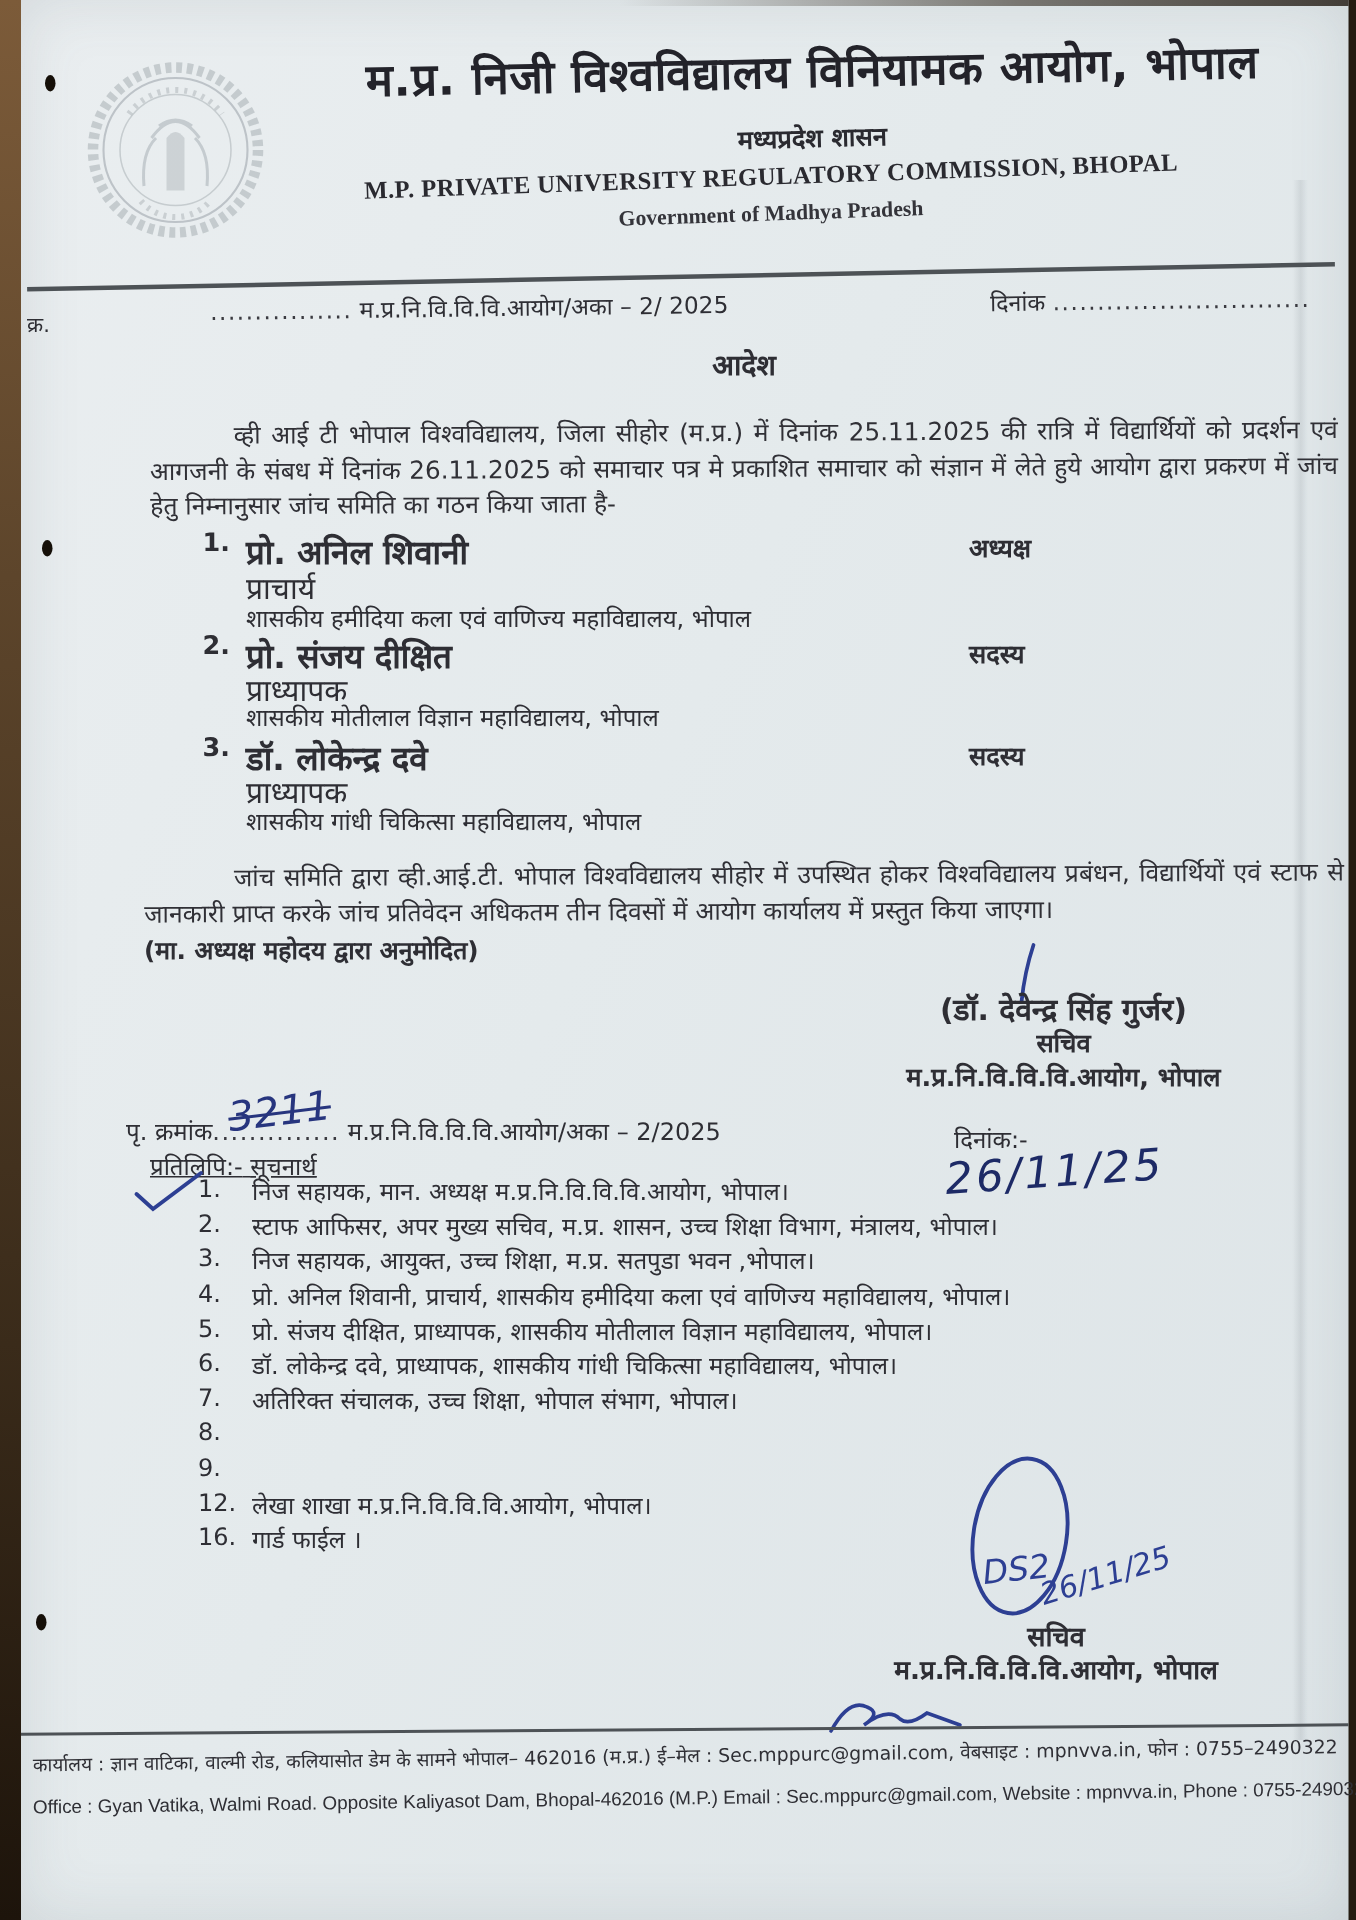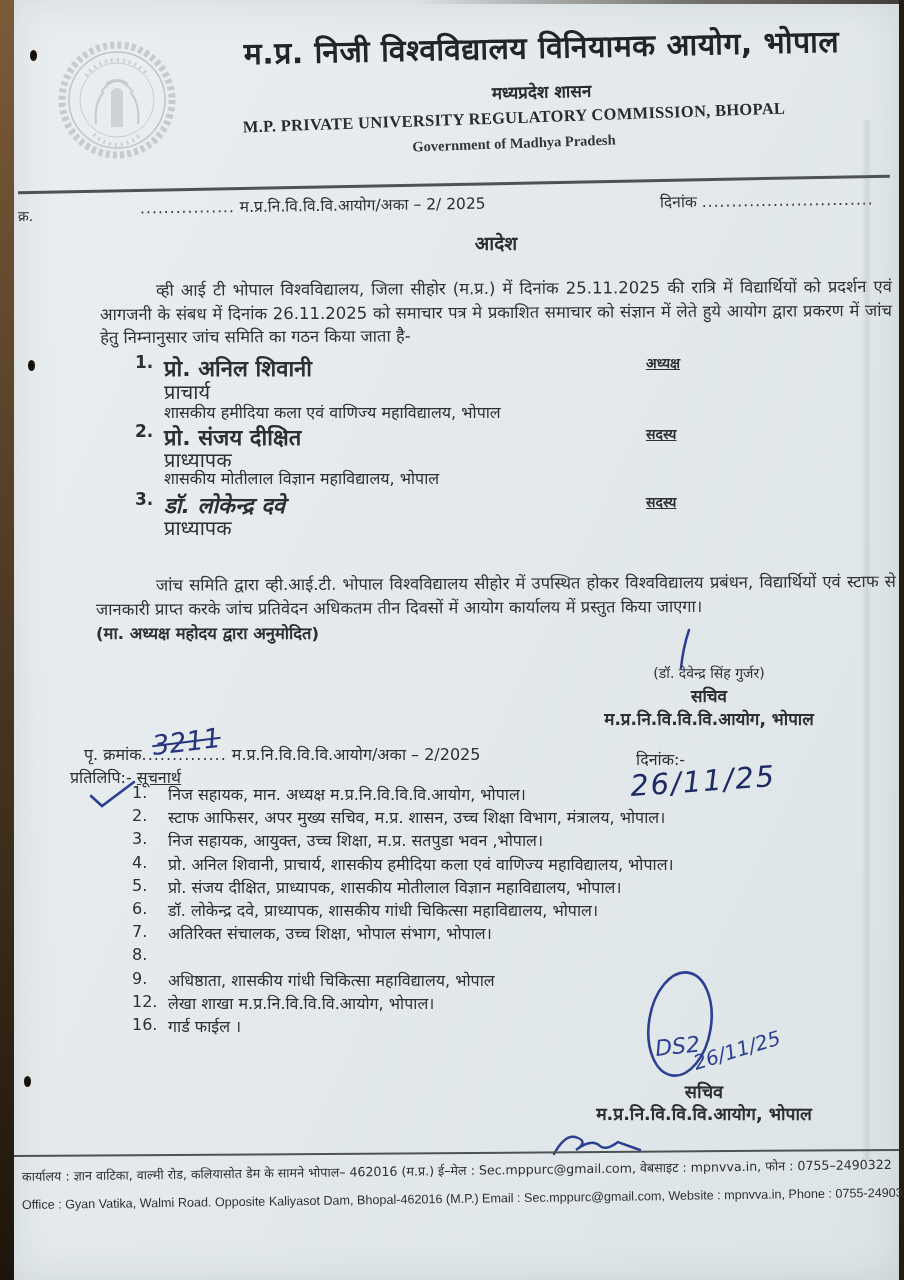--- a/index.html
+++ b/index.html
@@ -35,26 +35,26 @@
   .ref-line { font-size:15.5px; transform:rotate(-0.8deg); }
   .dots { letter-spacing:1px; color:#3a3a40; }
   .order-head { font-size:19px; font-weight:bold; }
 
   .para { position:absolute; text-align:justify; font-size:16.5px; line-height:23.5px; color:#303036; }
 
   .m-num  { position:absolute; font-size:17px; font-weight:bold; }
   .m-name { position:absolute; font-size:22px; font-weight:bold; }
   .m-des  { position:absolute; font-size:20px; }
   .m-inst { position:absolute; font-size:16px; }
-  .m-role { position:absolute; font-size:14px; font-weight:bold;text-decoration:underline; }
+  .m-role { position:absolute; font-size:17px; font-weight:bold; }
 
   .note { font-weight:bold; font-size:16.5px; }
 
   .sig-block { text-align:center; font-size:16.5px; line-height:23px; }
-  .sig-name { font-weight:normal; font-size:14px; }
+  .sig-name { font-weight:bold; font-size:20px; }
   .sig-des  { font-weight:bold; font-size:17px; }
   .sig-off  { font-weight:bold; font-size:17px; }
 
   .hand { font-style:italic; color:#27357e; }
   .hand-big { font-size:29px; letter-spacing:2px; color:#1d2a66; }
   .underline { text-decoration:underline; }
 
   .cc-list { position:absolute; left:118px; top:783px; width:640px; }
   .cc-item { display:flex; height:23.2px; font-size:16px; white-space:nowrap; align-items:flex-start; }
   .cc-num { width:36px; flex:0 0 36px; }
@@ -111,23 +111,24 @@
     <div class="m-des" style="left:150px; top:378px;">प्राचार्य</div>
     <div class="m-inst" style="left:150px; top:401px;">शासकीय हमीदिया कला एवं वाणिज्य महाविद्यालय, भोपाल</div>
 
     <div class="m-num" style="left:121px; top:421px;">2.</div>
     <div class="m-name" style="left:150px; top:421px;">प्रो. संजय दीक्षित</div>
     <div class="m-role" style="left:632px; top:424px;">सदस्य</div>
     <div class="m-des" style="left:150px; top:446px;">प्राध्यापक</div>
     <div class="m-inst" style="left:150px; top:467px;">शासकीय मोतीलाल विज्ञान महाविद्यालय, भोपाल</div>
 
     <div class="m-num" style="left:121px; top:489px;">3.</div>
-    <div class="m-name" style="left:150px; top:489px;font-style:italic;">डॉ. लोकेन्द्र दवे</div>
+    <div class="m-name" style="left:150px; top:489px;">डॉ. लोकेन्द्र दवे</div>
     <div class="m-role" style="left:632px; top:492px;">सदस्य</div>
     <div class="m-des" style="left:150px; top:514px;">प्राध्यापक</div>
+    <div class="m-inst" style="left:150px; top:536px;">शासकीय गांधी चिकित्सा महाविद्यालय, भोपाल</div>
 
     <div class="para" style="left:82px; top:572px; width:800px; text-indent:60px; transform:rotate(-0.3deg); white-space:normal;">जांच समिति द्वारा व्ही.आई.टी. भोपाल विश्वविद्यालय सीहोर में उपस्थित होकर विश्वविद्यालय प्रबंधन, विद्यार्थियों एवं स्टाफ से  जानकारी प्राप्त करके जांच प्रतिवेदन अधिकतम तीन दिवसों में आयोग कार्यालय में प्रस्तुत किया जाएगा।</div>
     <div class="abs note" style="left:82px; top:621px;">(मा. अध्यक्ष महोदय द्वारा अनुमोदित)</div>
 
     <svg class="abs" style="left:655px; top:628px;" width="30" height="42">
       <path d="M20 2 Q14 20 12 40" fill="none" stroke="#2d3f93" stroke-width="2.5" stroke-linecap="round"></path>
     </svg>
     <div class="abs sig-block" style="left:545px; top:662px; width:300px;">
       <div class="sig-name">(डॉ. देवेन्द्र सिंह गुर्जर)</div>
       <div class="sig-des">सचिव</div>
@@ -136,21 +137,21 @@
 
     <div class="abs" style="left:70px; top:743px; font-size:16px;">
       <span>पृ. क्रमांक</span><span class="dots">..............</span>
       <span>म.प्र.नि.वि.वि.वि.आयोग/अका – 2/2025</span>
     </div>
     <div class="abs hand" style="left:138px; top:726px; font-size:27px; transform:rotate(-7deg); text-decoration:line-through;">3211</div>
 
     <div class="abs" style="left:622px; top:748px; font-size:16px;">दिनांक:-</div>
     <div class="abs hand hand-big" style="left:616px; top:764px; transform:rotate(-4deg);">26/11/25</div>
 
-    <div class="abs" style="left:56px; top:766px; font-size:16px;">
+    <div class="abs" style="left:86px; top:766px; font-size:16px;text-decoration:underline;">
       <span>प्रतिलिपि:-</span>
       <span class="underline">सूचनार्थ</span>
     </div>
 
     <svg class="abs" style="left:74px; top:778px;" width="50" height="32">
       <path d="M3 18 L14 28 L46 4" fill="none" stroke="#2d3f93" stroke-width="2.6" stroke-linecap="round"></path>
     </svg>
 
     <div class="cc-list">
       <div class="cc-item">
@@ -179,21 +180,20 @@
         </div>
       <div class="cc-item">
           <span class="cc-num">7.</span>
           <span>अतिरिक्त संचालक, उच्च शिक्षा, भोपाल संभाग, भोपाल।</span>
         </div>
       <div class="cc-item">
           <span class="cc-num">8.</span>
         </div>
       <div class="cc-item">
           <span class="cc-num">9.</span>
-          <span>अधिष्ठाता,  शासकीय गांधी चिकित्सा महाविद्यालय, भोपाल</span>
         </div>
       <div class="cc-item">
           <span class="cc-num">12.</span>
           <span>लेखा शाखा म.प्र.नि.वि.वि.वि.आयोग, भोपाल।</span>
         </div>
       <div class="cc-item">
           <span class="cc-num">16.</span>
           <span>गार्ड फाईल ।</span>
         </div>
     </div>

